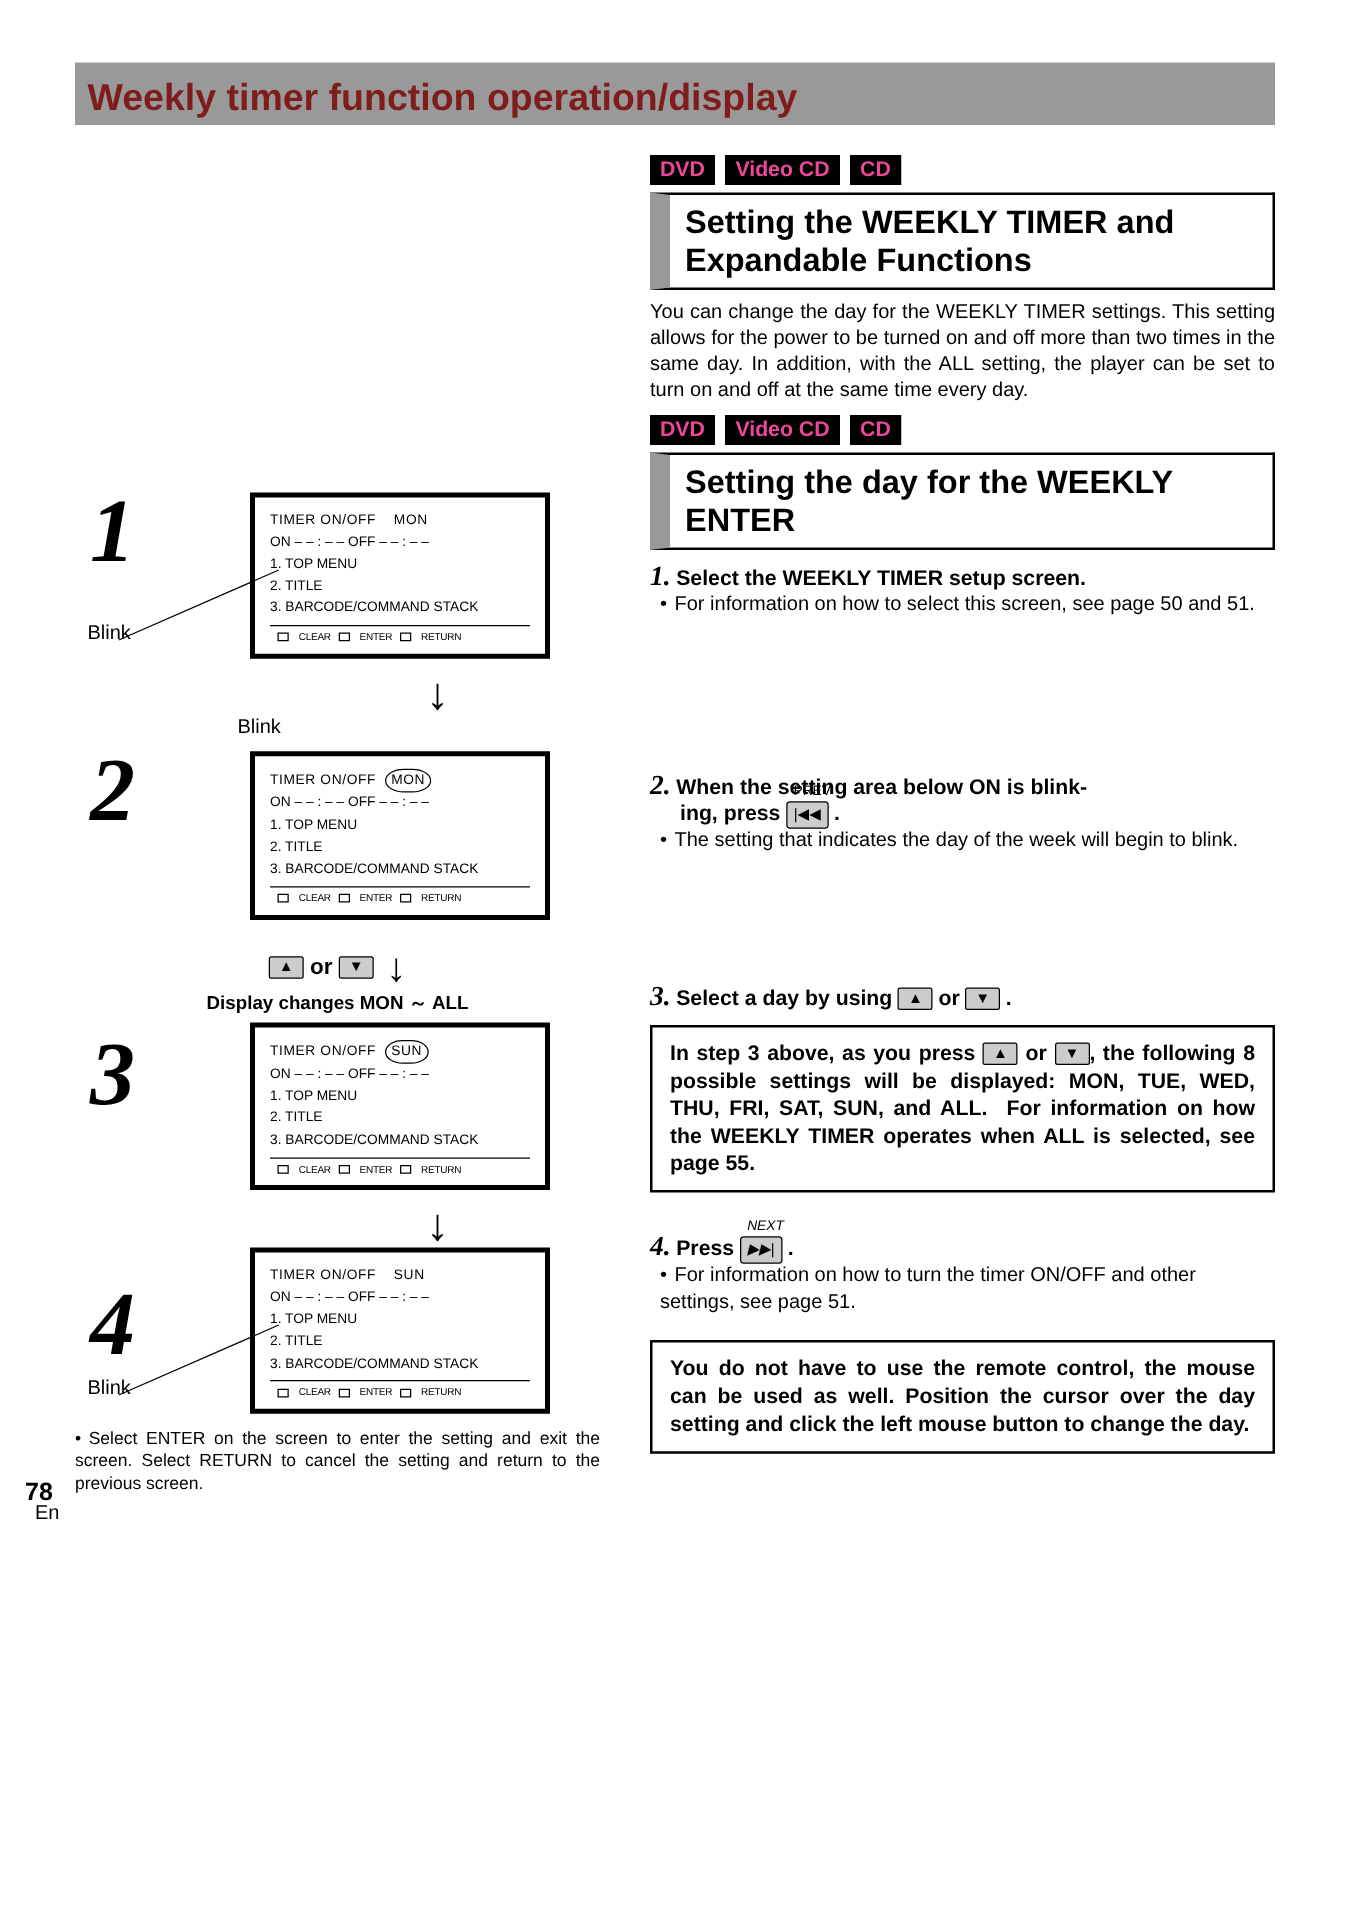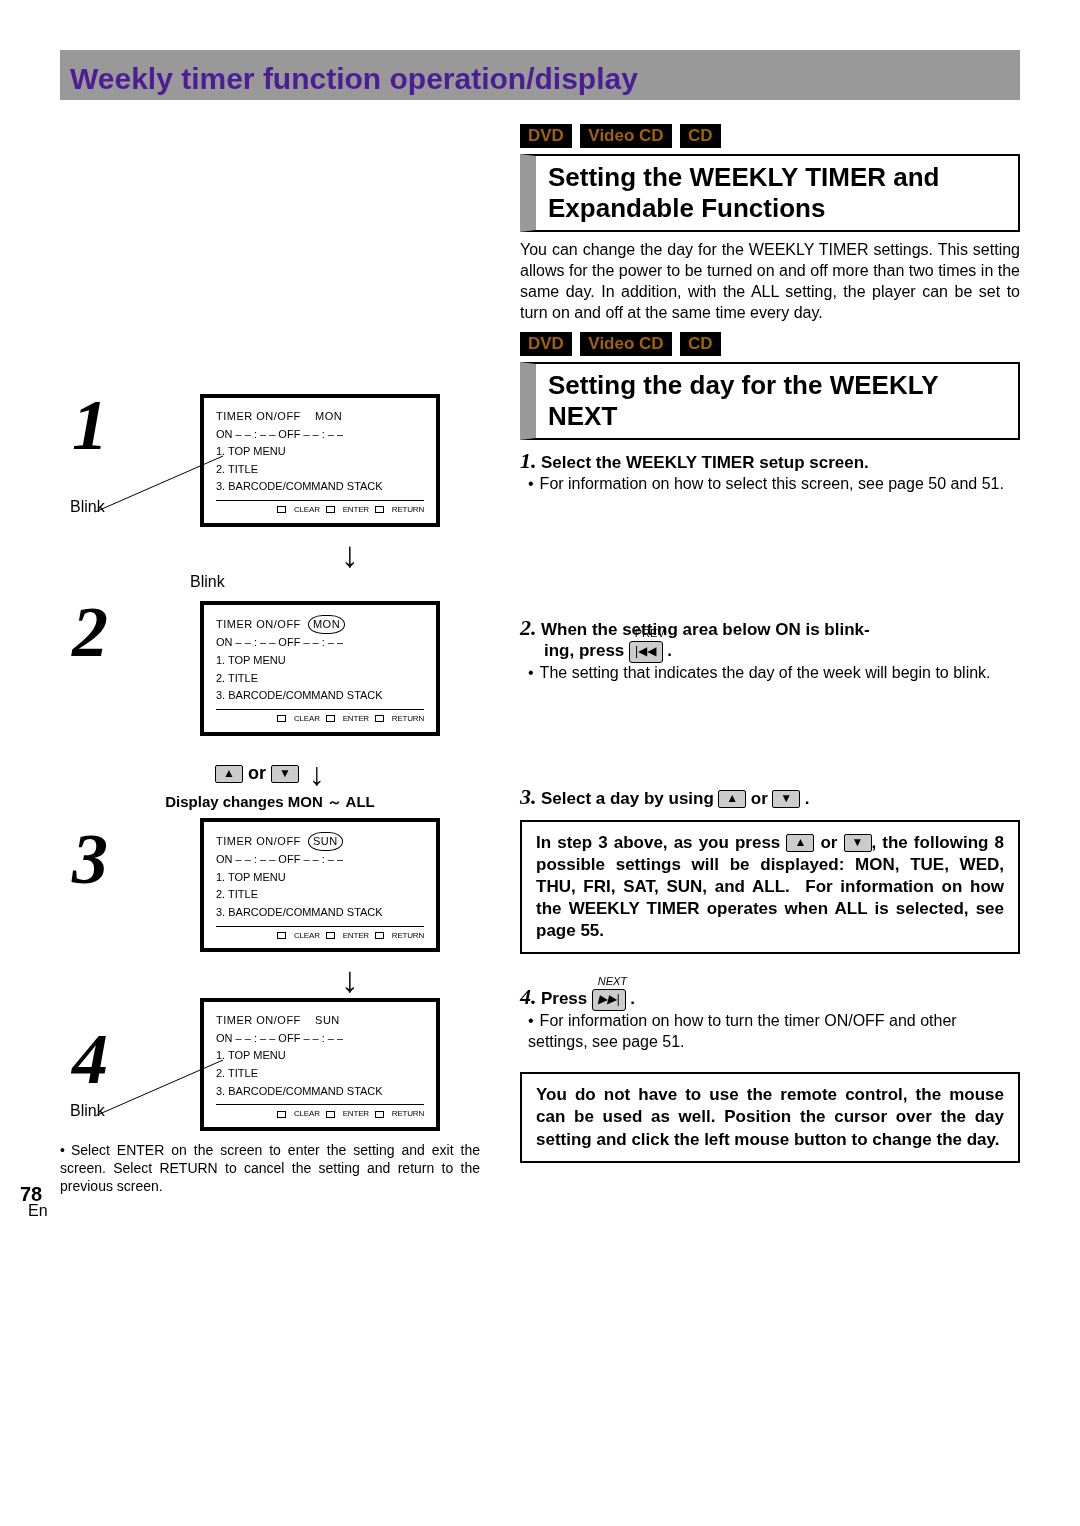--- a/index.html
+++ b/index.html
@@ -21,37 +21,37 @@
     margin-bottom: 4px;
     display: flex;
     align-items: flex-end;
     padding-left: 10px;
     padding-bottom: 4px;
   }
   .banner h1 {
     margin: 0;
     font-size: 30px;
     font-weight: bold;
-    color: #4c1d95;
+    color: #7f1d1d;
   }
   .cols {
     display: flex;
     gap: 40px;
   }
   .left {
     width: 420px;
     position: relative;
   }
   .right {
     flex: 1;
   }
   .media-label {
     display: inline-block;
     background: #000;
-    color: #a16207;
+    color: #ec4899;
     font-weight: bold;
     font-size: 17px;
     padding: 2px 8px;
     margin-right: 4px;
   }
   .section-head {
     border: 2px solid #000;
     border-left: 16px solid #999;
     padding: 6px 12px;
     font-size: 26px;
@@ -147,21 +147,20 @@
     font-size: 11px;
     line-height: 1.6;
     position: relative;
   }
   .diag-box .row1 { letter-spacing: 0.5px; }
   .diag-footer {
     border-top: 1px solid #000;
     margin-top: 4px;
     padding-top: 3px;
     font-size: 8px;
-    text-align: right;
     letter-spacing: -0.2px;
   }
   .diag-footer span { margin-left: 6px; }
   .icon-box { display:inline-block; width:9px; height:7px; border:1px solid #000; margin-right:2px; vertical-align: middle;}
   .blink-label {
     font-size: 16px;
     position: absolute;
   }
   .down-arrow {
     font-size: 36px;
@@ -310,21 +309,21 @@
         <span class="media-label">CD</span>
       </div>
       <div class="section-head">Setting the WEEKLY TIMER and Expandable Functions</div>
       <div class="body-text">You can change the day for the WEEKLY TIMER settings. This setting allows for the power to be turned on and off more than two times in the same day. In addition, with the ALL setting, the player can be set to turn on and off at the same time every day.</div>
 
       <div>
         <span class="media-label">DVD</span>
         <span class="media-label">Video CD</span>
         <span class="media-label">CD</span>
       </div>
-      <div class="section-head">Setting the day for the WEEKLY NEXT</div>
+      <div class="section-head">Setting the day for the WEEKLY ENTER</div>
 
       <div style="margin-bottom:120px;">
         <span class="step-num">1.</span>
         <span class="step-heading">Select the WEEKLY TIMER setup screen.</span>
         <div class="step-body">
           <span class="bullet">For information on how to select this screen, see page 50 and 51.</span>
         </div>
       </div>
 
       <div style="margin-bottom:100px;">

